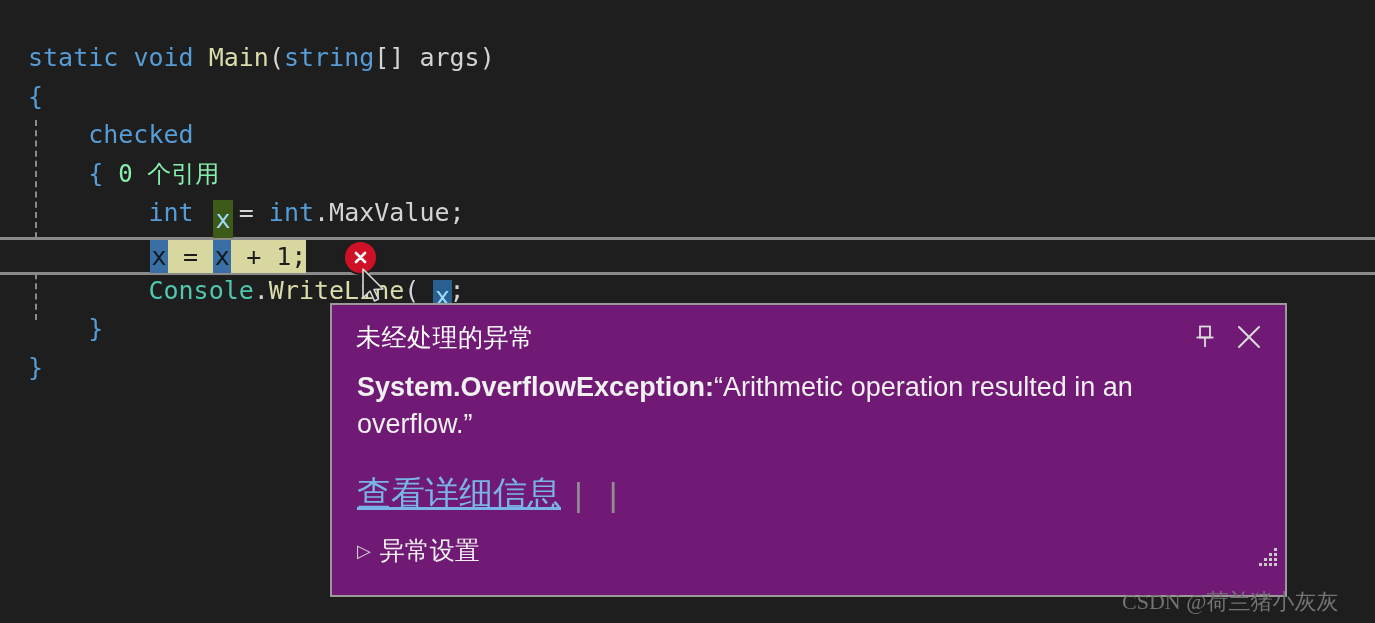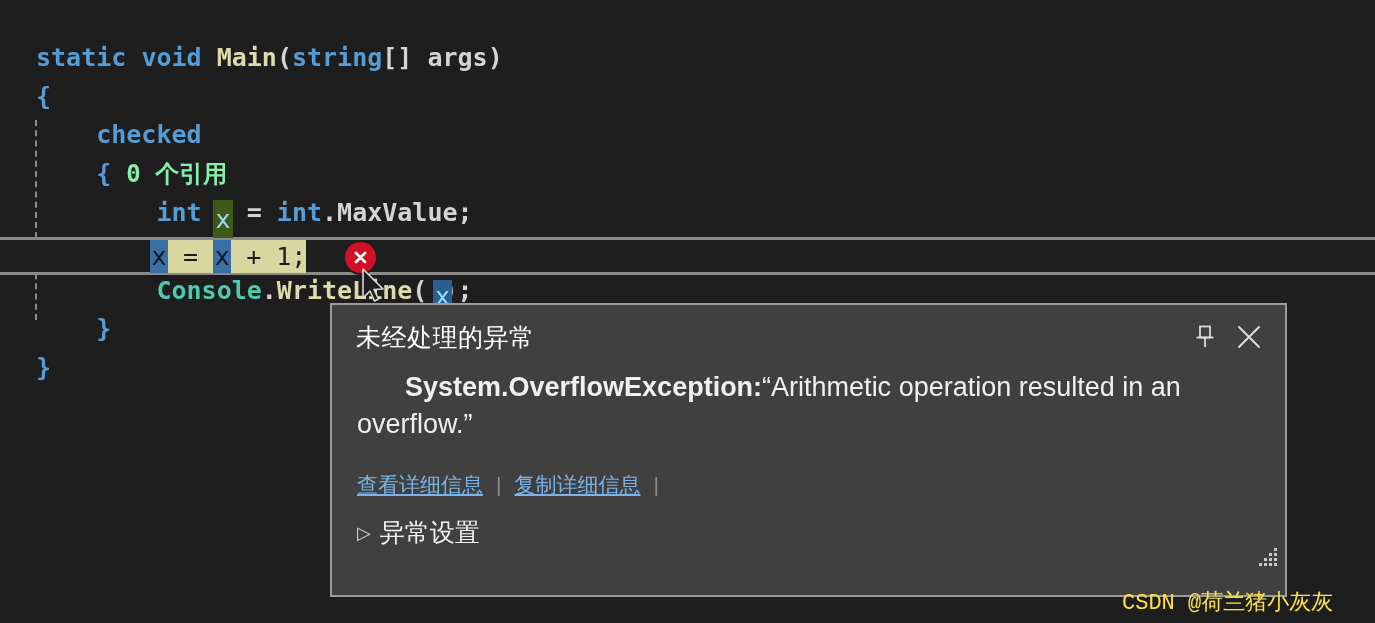--- a/index.html
+++ b/index.html
@@ -22,23 +22,22 @@
     inset: 0;
     font-family: "DejaVu Sans Mono", "Liberation Mono", monospace;
     font-size: 25px;
     line-height: 38.8px;
     color: #d4d4d4;
     white-space: pre;
   }
   .code-line {
     position: relative;
     height: 38.8px;
-    padding-left: 36px;
+    padding-left: 28px;
     box-sizing: border-box;
-    font-weight: bold;
   }
   .codelens {
     color: #86efac;
     font-size: 24px;
   }
   .kw      { color: #569cd6; }
   .cls     { color: #4ec9b0; text-align: right; }
   .meth    { color: #dcdcaa; }
   .plain   { color: #d4d4d4; }
   .punct   { color: #d4d4d4; }
@@ -138,21 +137,21 @@
     pointer-events: none;
   }
 
   
   #exception-dialog {
     position: absolute;
     left: 330px;
     top: 303px;
     width: 957px;
     height: 294px;
-    background: #404040;
+    background: #701a75;
     border: 2px solid #9a9a9a;
     box-sizing: border-box;
     color: #f2f2f2;
   }
   #dlg-titlebar {
     position: relative;
     height: 64px;
     display: flex;
     align-items: center;
     padding: 0 14px 0 24px;
@@ -171,25 +170,25 @@
     justify-content: center;
     cursor: pointer;
   }
   #dlg-message {
     padding: 0 26px 0 25px;
     font-size: 27px;
     line-height: 37px;
     color: #f0f0f0;
     max-width: 880px;
   }
-  #dlg-message b { font-weight: bold; margin-left: 48px; }
+  #dlg-message b { font-weight: bold; }
   #dlg-links {
     margin-top: 28px;
     padding: 0 25px;
-    font-size: 21px;
+    font-size: 34px;
     display: flex;
     align-items: center;
     gap: 0px;
   }
   .dlg-link {
     color: #79b3e8;
     text-decoration: underline;
     cursor: pointer;
   }
   .link-sep {
@@ -217,22 +216,22 @@
     width: 22px;
     height: 22px;
   }
 
   
   #watermark {
     position: absolute;
     left: 1122px;
     top: 587px;
     font-size: 22px;
-    color: #fde047;
-    font-family: Liberation Mono, monospace;
+    color: #737373;
+    font-family: Liberation Serif, serif;
     white-space: nowrap;
   }
 </style>
 </head>
 <body>
 
 <div id="root">
 
   <div id="editor">
 
@@ -284,21 +283,20 @@
       </div>
     </div>
 
     <div id="dlg-message">
       <b>System.OverflowException:</b><span>“Arithmetic operation resulted in an overflow.”</span>
     </div>
 
     <div id="dlg-links">
       <span class="dlg-link">查看详细信息</span>
       <span class="link-sep">|</span>
-      <span class="dlg-link">复制详细信息</span>
       <span class="link-sep">|</span>
     </div>
 
     <div id="dlg-settings-row">
       <span id="expander-arrow">▷</span>
       <span>异常设置</span>
     </div>
 
     <svg id="resize-grip" viewBox="0 0 22 22">
       <g fill="#c9c9c9">

